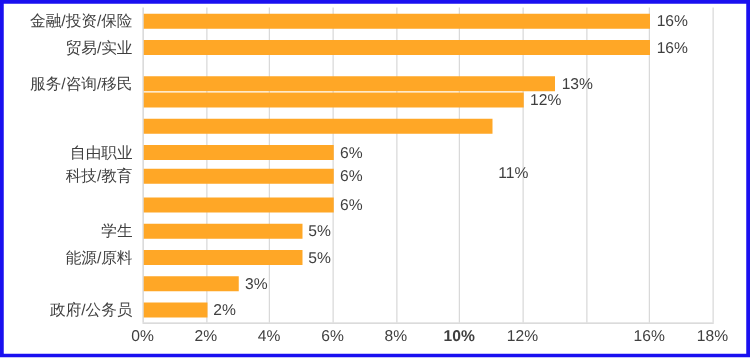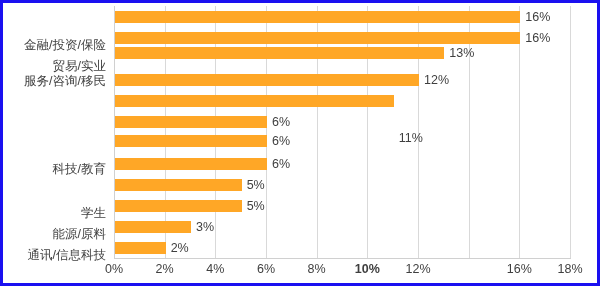--- a/index.html
+++ b/index.html
@@ -69,21 +69,20 @@
     position: absolute;
     right: 100%;
     top: 0;
     height: 22px;
     line-height: 22px;
     margin-right: 8px;
     white-space: nowrap;
     font-size: 12.5px;
     color: #3f3f3f;
     text-align: center;
-    margin-top: 28px;
   }
 
   .bar {
     position: absolute;
     left: 1px;
     top: 5px;
     height: 12px;
     background: #ffa726;
   }
 
@@ -147,34 +146,35 @@
           <div class="row" style="top: 0px;">
             <div class="cat-label">金融/投资/保险</div>
             <div class="bar" style="width: 405.333px; background: rgb(255, 167, 38);"></div>
             <div class="bar-value" style="left: 406.333px;">16%</div>
           </div>
           <div class="row" style="top: 21px;">
             <div class="cat-label">贸易/实业</div>
             <div class="bar" style="width: 405.333px; background: rgb(255, 167, 38);"></div>
             <div class="bar-value" style="left: 406.333px;">16%</div>
           </div>
-          <div class="row" style="top: 36px; padding-left: 36px;">
+          <div class="row" style="top: 50px; padding-left: 36px;">
             <div class="cat-label">服务/咨询/移民</div>
             <div class="bar" style="width: 329.333px; background: rgb(255, 167, 38);"></div>
             <div class="bar-value" style="left: 330.333px;">13%</div>
           </div>
           <div class="row" style="top: 63px;">
             <div class="bar" style="width: 304px; background: rgb(255, 167, 38);"></div>
             <div class="bar-value" style="left: 305px;">12%</div>
           </div>
           <div class="row" style="top: 84px;">
             <div class="bar" style="width: 278.667px; background: rgb(255, 167, 38);"></div>
             <div class="bar-value" style="left: 279.667px; margin-top: 37px;">11%</div>
           </div>
           <div class="row" style="top: 105px;">
+            <div class="cat-label">自由职业</div>
             <div class="bar" style="width: 152px; background: rgb(255, 167, 38);"></div>
             <div class="bar-value" style="left: 153px;">6%</div>
           </div>
           <div class="row" style="top: 124px;">
             <div class="cat-label">科技/教育</div>
             <div class="bar" style="width: 152px; background: rgb(255, 167, 38);"></div>
             <div class="bar-value" style="left: 153px;">6%</div>
           </div>
           <div class="row" style="top: 147px;">
             <div class="bar" style="width: 152px; background: rgb(255, 167, 38);"></div>
@@ -184,25 +184,25 @@
             <div class="cat-label">学生</div>
             <div class="bar" style="width: 126.667px; background: rgb(255, 167, 38);"></div>
             <div class="bar-value" style="left: 127.667px;">5%</div>
           </div>
           <div class="row" style="top: 189px;">
             <div class="cat-label">能源/原料</div>
             <div class="bar" style="width: 126.667px; background: rgb(255, 167, 38);"></div>
             <div class="bar-value" style="left: 127.667px;">5%</div>
           </div>
           <div class="row" style="top: 210px;">
-            <div class="cat-label">通讯/信息科技</div>
             <div class="bar" style="width: 76px; background: rgb(255, 167, 38);"></div>
             <div class="bar-value" style="left: 77px;">3%</div>
           </div>
           <div class="row" style="top: 231px;">
+            <div class="cat-label">政府/公务员</div>
             <div class="bar" style="width: 50.6667px; background: rgb(255, 167, 38);"></div>
             <div class="bar-value" style="left: 51.6667px;">2%</div>
           </div>
         </div>
     </div>
 
     <div id="xaxis-line"></div>
     <div id="xticks">
         <div class="xtick" style="left: 0px;">0%</div>
         <div class="xtick" style="left: 50.6667px;">2%</div>

